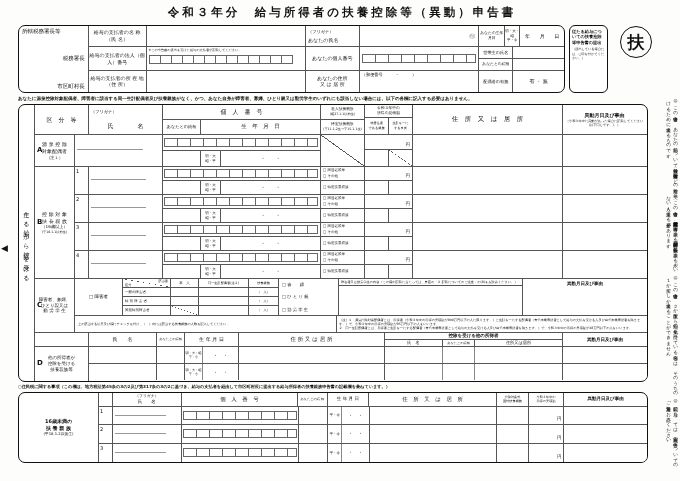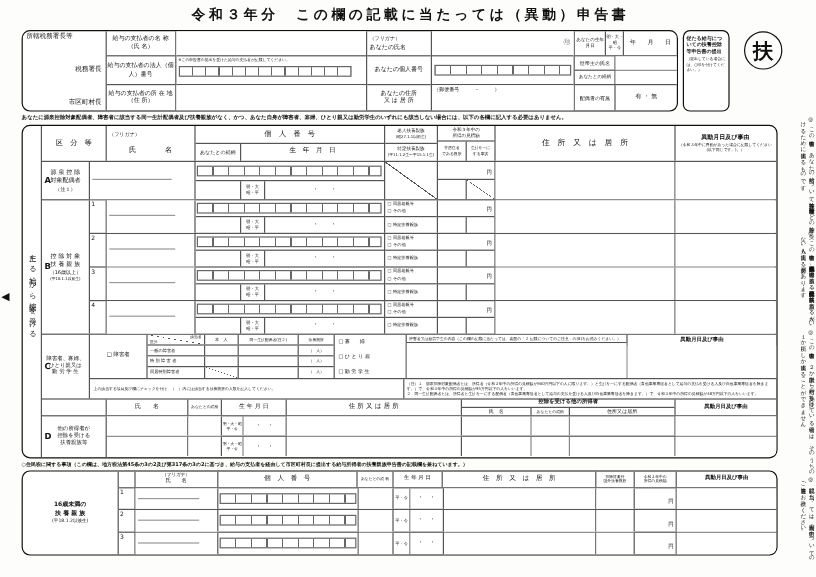--- a/index.html
+++ b/index.html
@@ -32,21 +32,21 @@
 .nameline::after{content:"";position:absolute;left:2px;right:22%;top:46%;border-top:0.7px solid #999}
 .lblcell{position:relative}
 .letter{position:absolute;left:2px;top:50%;transform:translateY(-50%);font-size:7px;font-weight:bold}
 .fill{background:#fff}
 </style>
 </head>
 <body>
 
 <div id="form">
 
-  <div class="abs ctr bold" style="left:36px;top:5px;width:612px;height:14px;font-size:11.5px;letter-spacing:3px">令和３年分　この欄の記載に当たっては（異動）申告書</div>
+  <div class="abs ctr bold" style="left:36px;top:5px;width:612px;height:14px;font-size:11.5px;letter-spacing:3px">令和３年分　給与所得者の扶養控除等（異動）申告書</div>
 
   <div class="abs ctr bold" style="left:620px;top:26px;width:32px;height:32px;border:1.8px solid #111;border-radius:50%;font-size:17px">扶</div>
 
   <div class="abs box fx" style="left:18px;top:25px;width:547px;height:68px">
 
     <div class="col bR" style="width:70px;justify-content:space-between;padding:2px 3px">
       <div class="t55">所轄税務署長等</div>
       <div class="t55" style="text-align:right">税務署長</div>
       <div class="t55" style="text-align:right">市区町村長</div>
     </div>

